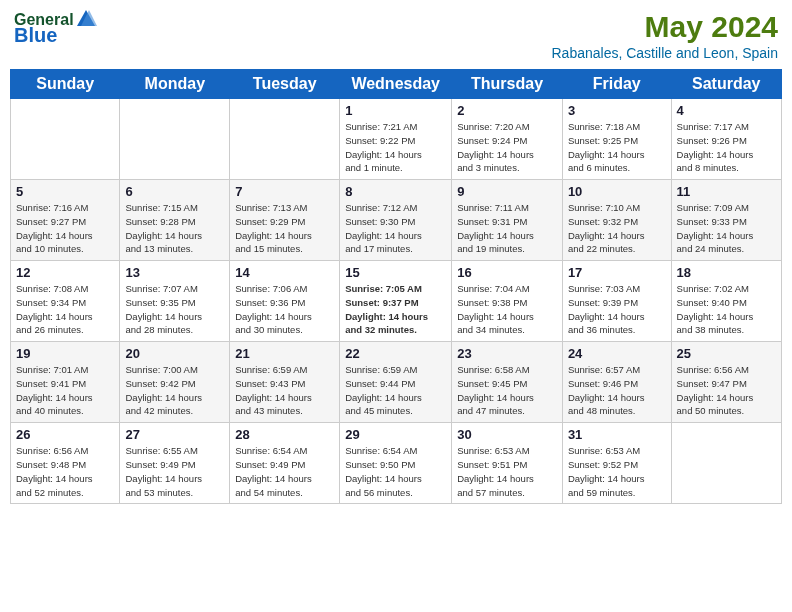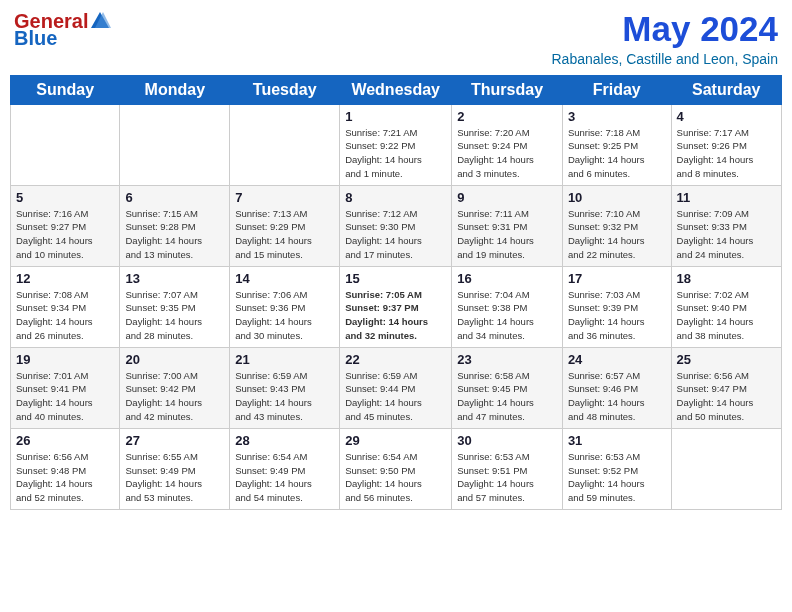--- a/index.html
+++ b/index.html
@@ -19,23 +19,23 @@
     }
     .logo {
       display: flex;
       flex-direction: column;
       align-items: flex-start;
     }
     .title-block {
       text-align: right;
     }
     .month-title {
-      font-size: 35px;
+      font-size: 30px;
       font-weight: bold;
-      color: #1d4ed8;
+      color: #4d7c0f;
       line-height: 1.1;
     }
     .location {
       font-size: 14px;
       color: #0369a1;
       margin-top: 2px;
     }
     .calendar {
       width: 100%;
       border-collapse: collapse;
@@ -81,21 +81,21 @@
     .row-3 td { background: #fff; }
     .row-4 td { background: #eeeeee; }
     .row-5 td { background: #fff; }
   </style>
 </head>
 <body>
 
 <div class="header">
   <div class="logo">
     <div style="display:flex;align-items:center;">
-      <span style="font-size:20px;font-weight:bold;color:#b91c1c;text-align:right;">General</span>
+      <span style="font-size:16px;font-weight:bold;color:#14532d;text-align:right;">General</span>
       <svg width="22" height="22" viewBox="0 0 22 22" style="margin-left:1px;margin-top:-2px;">
         <polygon points="11,2 20,18 2,18" fill="#1565c0"></polygon>
         <polygon points="14,2 22,18 6,18" fill="#4a90d9" opacity="0.6"></polygon>
       </svg>
     </div>
     <span style="font-size:20px;font-weight:bold;color:#1565c0;margin-top:-6px;margin-left:0px;">Blue</span>
   </div>
   <div class="title-block">
     <div class="month-title">May 2024</div>
     <div class="location">Rabanales, Castille and Leon, Spain</div>

